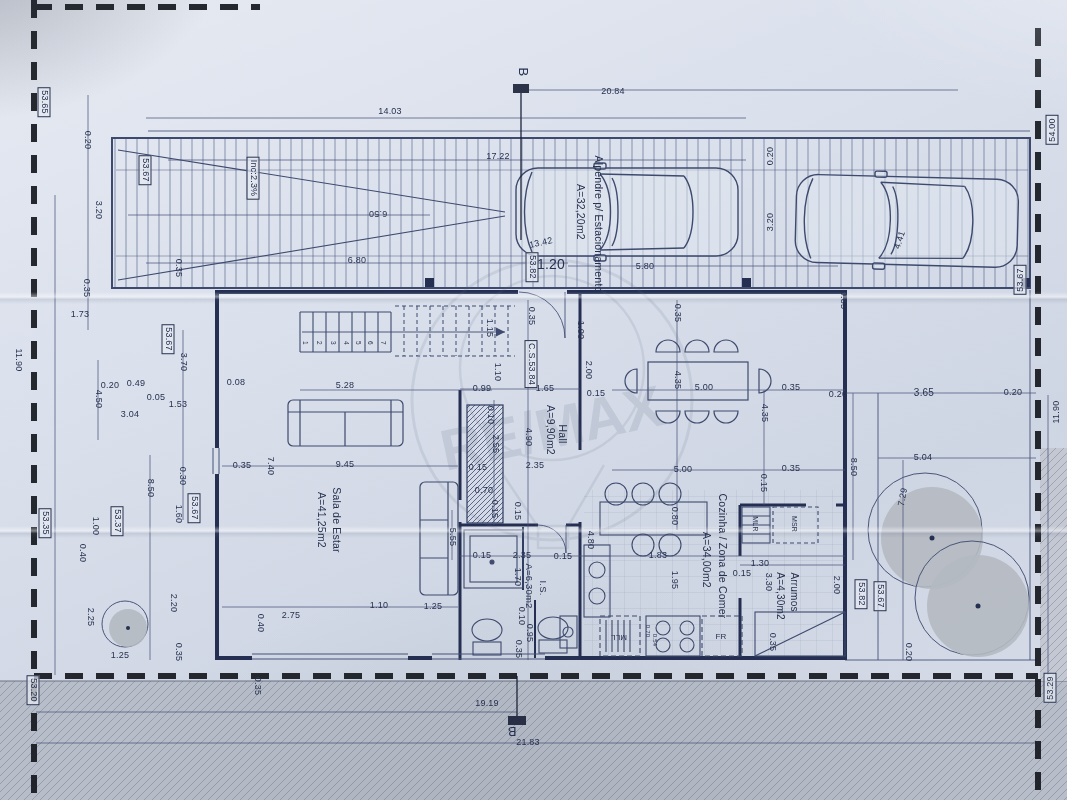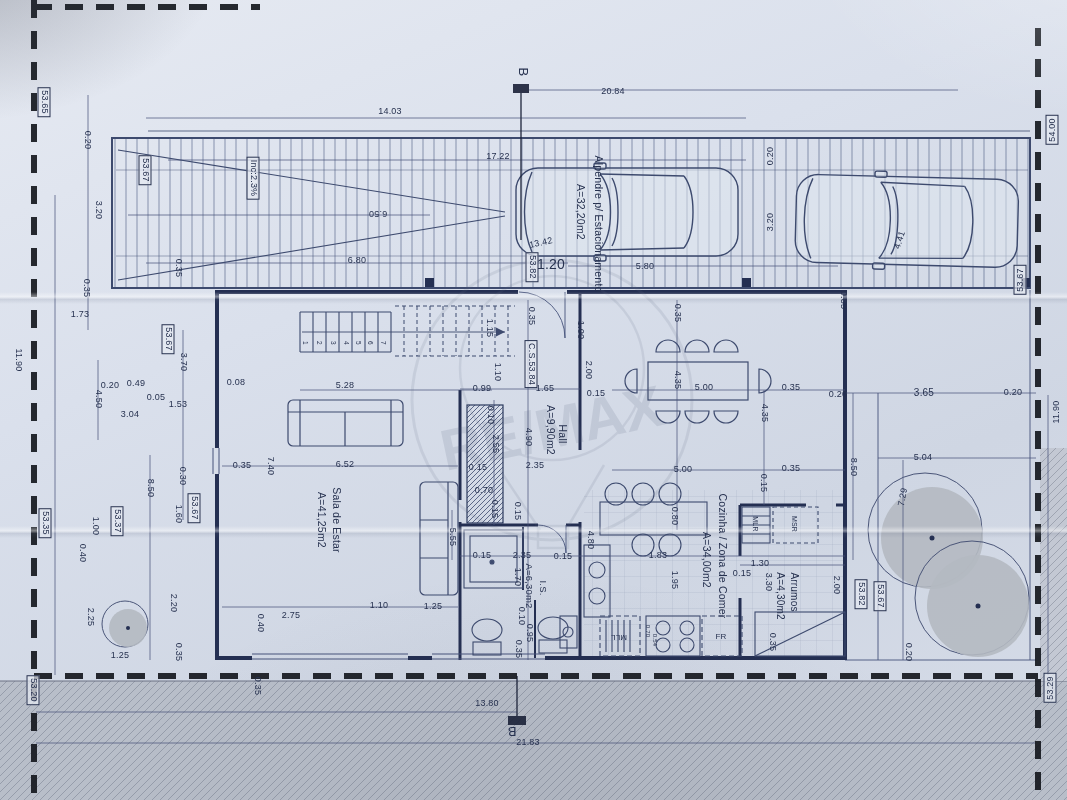--- a/index.html
+++ b/index.html
@@ -254,21 +254,21 @@
       <div class="lbl" style="left: 136px; top: 383px; font-size: 9px; transform: translate(-50%, -50%) rotate(0deg);">0.49</div>
       <div class="lbl" style="left: 156px; top: 397px; font-size: 9px; transform: translate(-50%, -50%) rotate(0deg);">0.05</div>
       <div class="lbl" style="left: 130px; top: 414px; font-size: 9px; transform: translate(-50%, -50%) rotate(0deg);">3.04</div>
       <div class="lbl" style="left: 178px; top: 384px; font-size: 9px; transform: translate(-50%, -50%) rotate(0deg); margin-top: 20px;">1.53</div>
       <div class="lbl" style="left: 183px; top: 362px; font-size: 9px; transform: translate(-50%, -50%) rotate(90deg);">3.70</div>
       <div class="lbl box" style="left: 168px; top: 339px; font-size: 9px; transform: translate(-50%, -50%) rotate(90deg);">53.67</div>
       <div class="lbl" style="left: 236px; top: 382px; font-size: 9px; transform: translate(-50%, -50%) rotate(0deg);">0.08</div>
       <div class="lbl" style="left: 242px; top: 465px; font-size: 9px; transform: translate(-50%, -50%) rotate(0deg);">0.35</div>
       <div class="lbl" style="left: 270px; top: 466px; font-size: 9px; transform: translate(-50%, -50%) rotate(90deg);">7.40</div>
       <div class="lbl" style="left: 345px; top: 385px; font-size: 9px; transform: translate(-50%, -50%) rotate(0deg);">5.28</div>
-      <div class="lbl" style="left: 345px; top: 464px; font-size: 9px; transform: translate(-50%, -50%) rotate(0deg);">6.52</div>
+      <div class="lbl" style="left: 345px; top: 464px; font-size: 9px; transform: translate(-50%, -50%) rotate(0deg);">9.45</div>
       <div class="lbl" style="left: 482px; top: 388px; font-size: 9px; transform: translate(-50%, -50%) rotate(0deg);">0.99</div>
       <div class="lbl" style="left: 545px; top: 388px; font-size: 9px; transform: translate(-50%, -50%) rotate(0deg);">1.65</div>
       <div class="lbl" style="left: 596px; top: 393px; font-size: 9px; transform: translate(-50%, -50%) rotate(0deg);">0.15</div>
       <div class="lbl" style="left: 489px; top: 328px; font-size: 9px; transform: translate(-50%, -50%) rotate(90deg);">1.15</div>
       <div class="lbl" style="left: 497px; top: 372px; font-size: 9px; transform: translate(-50%, -50%) rotate(90deg);">1.10</div>
       <div class="lbl" style="left: 531px; top: 316px; font-size: 9px; transform: translate(-50%, -50%) rotate(90deg);">0.35</div>
       <div class="lbl box" style="left: 531px; top: 364px; font-size: 9px; transform: translate(-50%, -50%) rotate(90deg);">C.S.53.84</div>
       <div class="lbl" style="left: 580px; top: 330px; font-size: 9px; transform: translate(-50%, -50%) rotate(90deg);">1.00</div>
       <div class="lbl" style="left: 588px; top: 370px; font-size: 9px; transform: translate(-50%, -50%) rotate(90deg);">2.00</div>
       <div class="lbl" style="left: 528px; top: 437px; font-size: 9px; transform: translate(-50%, -50%) rotate(90deg);">4.90</div>
@@ -317,21 +317,21 @@
       <div class="lbl" style="left: 529px; top: 586px; font-size: 9.5px; transform: translate(-50%, -50%) rotate(90deg);">A=6,30m2</div>
       <div class="lbl" style="left: 517px; top: 577px; font-size: 9px; transform: translate(-50%, -50%) rotate(90deg);">1.70</div>
       <div class="lbl" style="left: 521px; top: 616px; font-size: 9px; transform: translate(-50%, -50%) rotate(90deg);">0.10</div>
       <div class="lbl" style="left: 529px; top: 633px; font-size: 9px; transform: translate(-50%, -50%) rotate(90deg);">0.95</div>
       <div class="lbl" style="left: 518px; top: 649px; font-size: 9px; transform: translate(-50%, -50%) rotate(90deg);">0.35</div>
       <div class="lbl" style="left: 257px; top: 686px; font-size: 9px; transform: translate(-50%, -50%) rotate(90deg);">0.35</div>
       <div class="lbl" style="left: 291px; top: 606px; font-size: 9px; transform: translate(-50%, -50%) rotate(0deg); margin-top: 9px;">2.75</div>
       <div class="lbl" style="left: 379px; top: 605px; font-size: 9px; transform: translate(-50%, -50%) rotate(0deg);">1.10</div>
       <div class="lbl" style="left: 433px; top: 606px; font-size: 9px; transform: translate(-50%, -50%) rotate(0deg);">1.25</div>
       <div class="lbl" style="left: 260px; top: 623px; font-size: 9px; transform: translate(-50%, -50%) rotate(90deg);">0.40</div>
-      <div class="lbl" style="left: 487px; top: 703px; font-size: 9px; transform: translate(-50%, -50%) rotate(0deg);">13.80</div>
+      <div class="lbl" style="left: 487px; top: 703px; font-size: 9px; transform: translate(-50%, -50%) rotate(0deg);">19.19</div>
       <div class="lbl" style="left: 512px; top: 731px; font-size: 13px; transform: translate(-50%, -50%) rotate(180deg);">B</div>
       <div class="lbl" style="left: 528px; top: 742px; font-size: 9px; transform: translate(-50%, -50%) rotate(0deg);">21.83</div>
       <div class="lbl" style="left: 305px; top: 343px; font-size: 6.5px; transform: translate(-50%, -50%) rotate(90deg);">1</div>
       <div class="lbl" style="left: 319px; top: 343px; font-size: 6.5px; transform: translate(-50%, -50%) rotate(90deg);">2</div>
       <div class="lbl" style="left: 333px; top: 343px; font-size: 6.5px; transform: translate(-50%, -50%) rotate(90deg);">3</div>
       <div class="lbl" style="left: 346px; top: 343px; font-size: 6.5px; transform: translate(-50%, -50%) rotate(90deg);">4</div>
       <div class="lbl" style="left: 358px; top: 343px; font-size: 6.5px; transform: translate(-50%, -50%) rotate(90deg);">5</div>
       <div class="lbl" style="left: 370px; top: 343px; font-size: 6.5px; transform: translate(-50%, -50%) rotate(90deg);">6</div>
       <div class="lbl" style="left: 383px; top: 343px; font-size: 6.5px; transform: translate(-50%, -50%) rotate(90deg);">7</div>
     </div>

